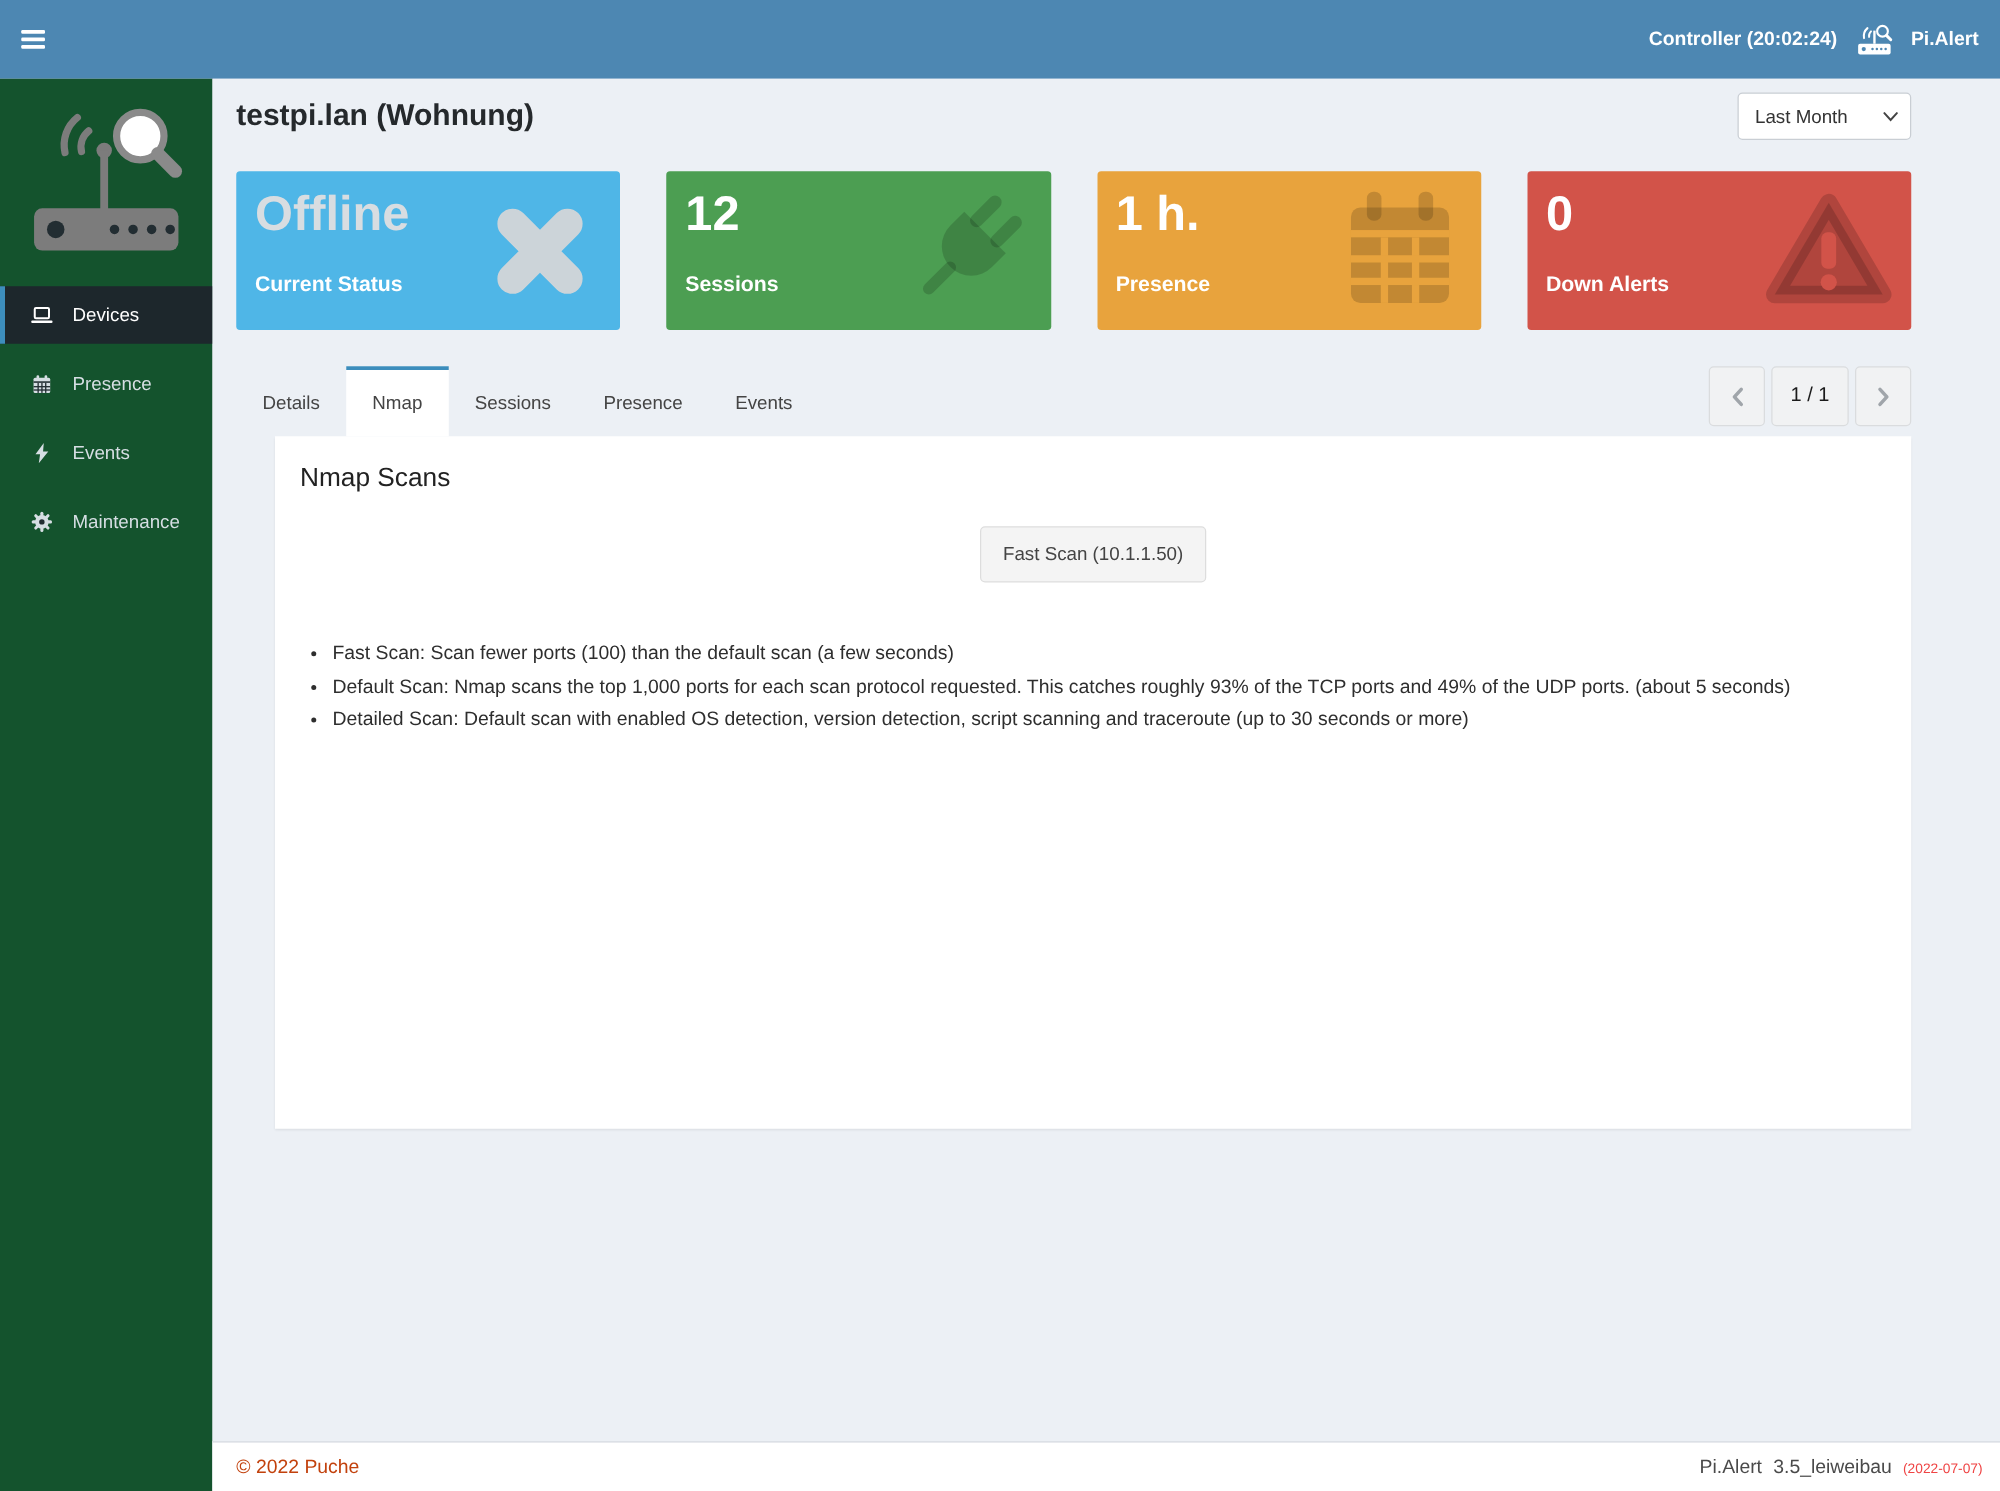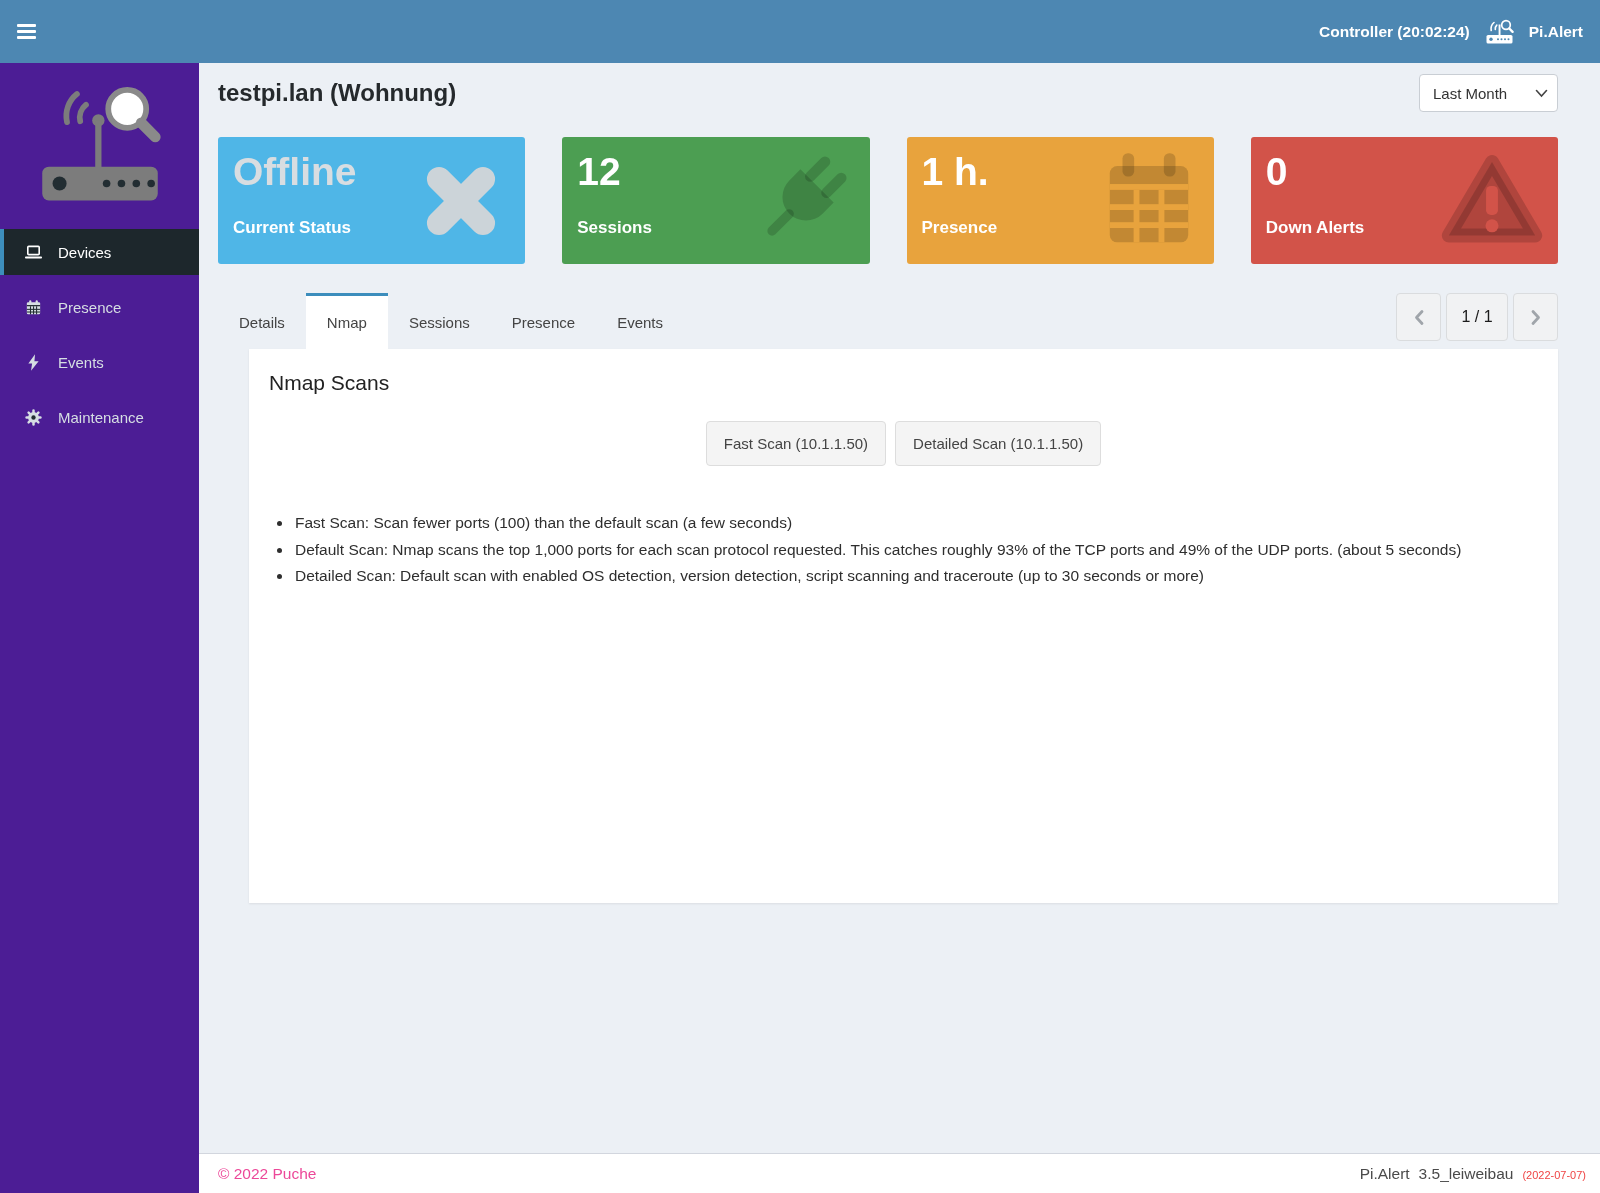--- a/index.html
+++ b/index.html
@@ -16,21 +16,21 @@
   .navbar-rest { flex:1; display:flex; align-items:center; }
   .sidebar-toggle { width:52px; height:100%; display:flex; flex-direction:column;
     align-items:center; justify-content:center; gap:3px; cursor:pointer; }
   .sidebar-toggle span { display:block; width:19px; height:2.8px; background:#fff; border-radius:1px; }
   .navbar-right { margin-left:auto; display:flex; align-items:center; gap:15px;
     padding-right:17px; color:#fff; font-size:15.5px; font-weight:700; }
   .navbar-right .nav-link { cursor:pointer; display:flex; align-items:center; gap:10px; }
 
   
   .shell { flex:1; display:flex; min-height:0; }
-  .sidebar { width:199px; flex-shrink:0; background:#4c1d95; display:flex; flex-direction:column; }
+  .sidebar { width:170px; flex-shrink:0; background:#14532d; display:flex; flex-direction:column; }
   .sidebar-logo { padding:20px 0 8px; display:flex; justify-content:center; }
   .menu { list-style:none; margin:12px 0 0; padding:0; }
   .menu li { height:46px; margin-bottom:9px; display:flex; align-items:center; gap:15px;
     padding-left:20px; border-left:4px solid transparent; color:#d6dee3; font-size:15px; cursor:pointer; }
   .menu li svg { width:19px; height:19px; flex-shrink:0; }
   .menu li.active { background:#1d272c; border-left-color:#3d8ebc; color:#fff; }
 
   
   .main { flex:1; min-width:0; display:flex; flex-direction:column; background:#ecf0f5; }
   .content { width:1340px; margin-left:19px; }
@@ -71,21 +71,21 @@
   .panel-title { margin:2px 0 0 6px; font-size:21px; font-weight:400; color:#222; }
   .scan-buttons { display:flex; justify-content:center; gap:9px; margin-top:26px; }
   .scan-btn { font-family:inherit; font-size:15px; color:#444; background:#f4f4f4;
     border:1px solid #ddd; border-radius:4px; padding:13px 17px; cursor:pointer; }
   .notes { margin:44px 0 0 6px; padding-left:24px; color:#2e2e2e; font-size:15.5px; line-height:1.72; }
   .notes li { padding-left:2px; }
 
   
   .footer { margin-top:auto; height:40px; flex-shrink:0; background:#fff; border-top:1px solid #d2d6de;
     display:flex; align-items:center; justify-content:space-between; padding:0 14px 0 19px; }
-  .footer .left { color:#ec4899; font-size:15.5px;text-align:right; }
+  .footer .left { color:#c2410c; font-size:15.5px;text-align:right; }
   .footer .right { display:flex; align-items:baseline; gap:9px; color:#4a4a4a; font-size:15.5px; }
   .footer .right .date { font-size:11px; color:#ef4444; }
 </style>
 </head>
 <body>
 
 <div class="app">
 
   <div class="navbar">
     <div class="navbar-rest">
@@ -271,21 +271,20 @@
                 <path d="M3 2.5 L8.5 8.5 L3 14.5" stroke="#a0a5aa" stroke-width="2.8" fill="none" stroke-linecap="round" stroke-linejoin="round"></path>
               </svg>
             </div>
           </div>
         </div>
 
         <div class="panel">
           <h2 class="panel-title">Nmap Scans</h2>
           <div class="scan-buttons">
             <button class="scan-btn">Fast Scan (10.1.1.50)</button>
-            <button class="scan-btn">Detailed Scan (10.1.1.50)</button>
           </div>
           <ul class="notes">
             <li>Fast Scan: Scan fewer ports (100) than the default scan (a few seconds)</li>
             <li>Default Scan: Nmap scans the top 1,000 ports for each scan protocol requested. This catches roughly 93% of the TCP ports and 49% of the UDP ports. (about 5 seconds)</li>
             <li>Detailed Scan: Default scan with enabled OS detection, version detection, script scanning and traceroute (up to 30 seconds or more)</li>
           </ul>
         </div>
 
       </div>
 

